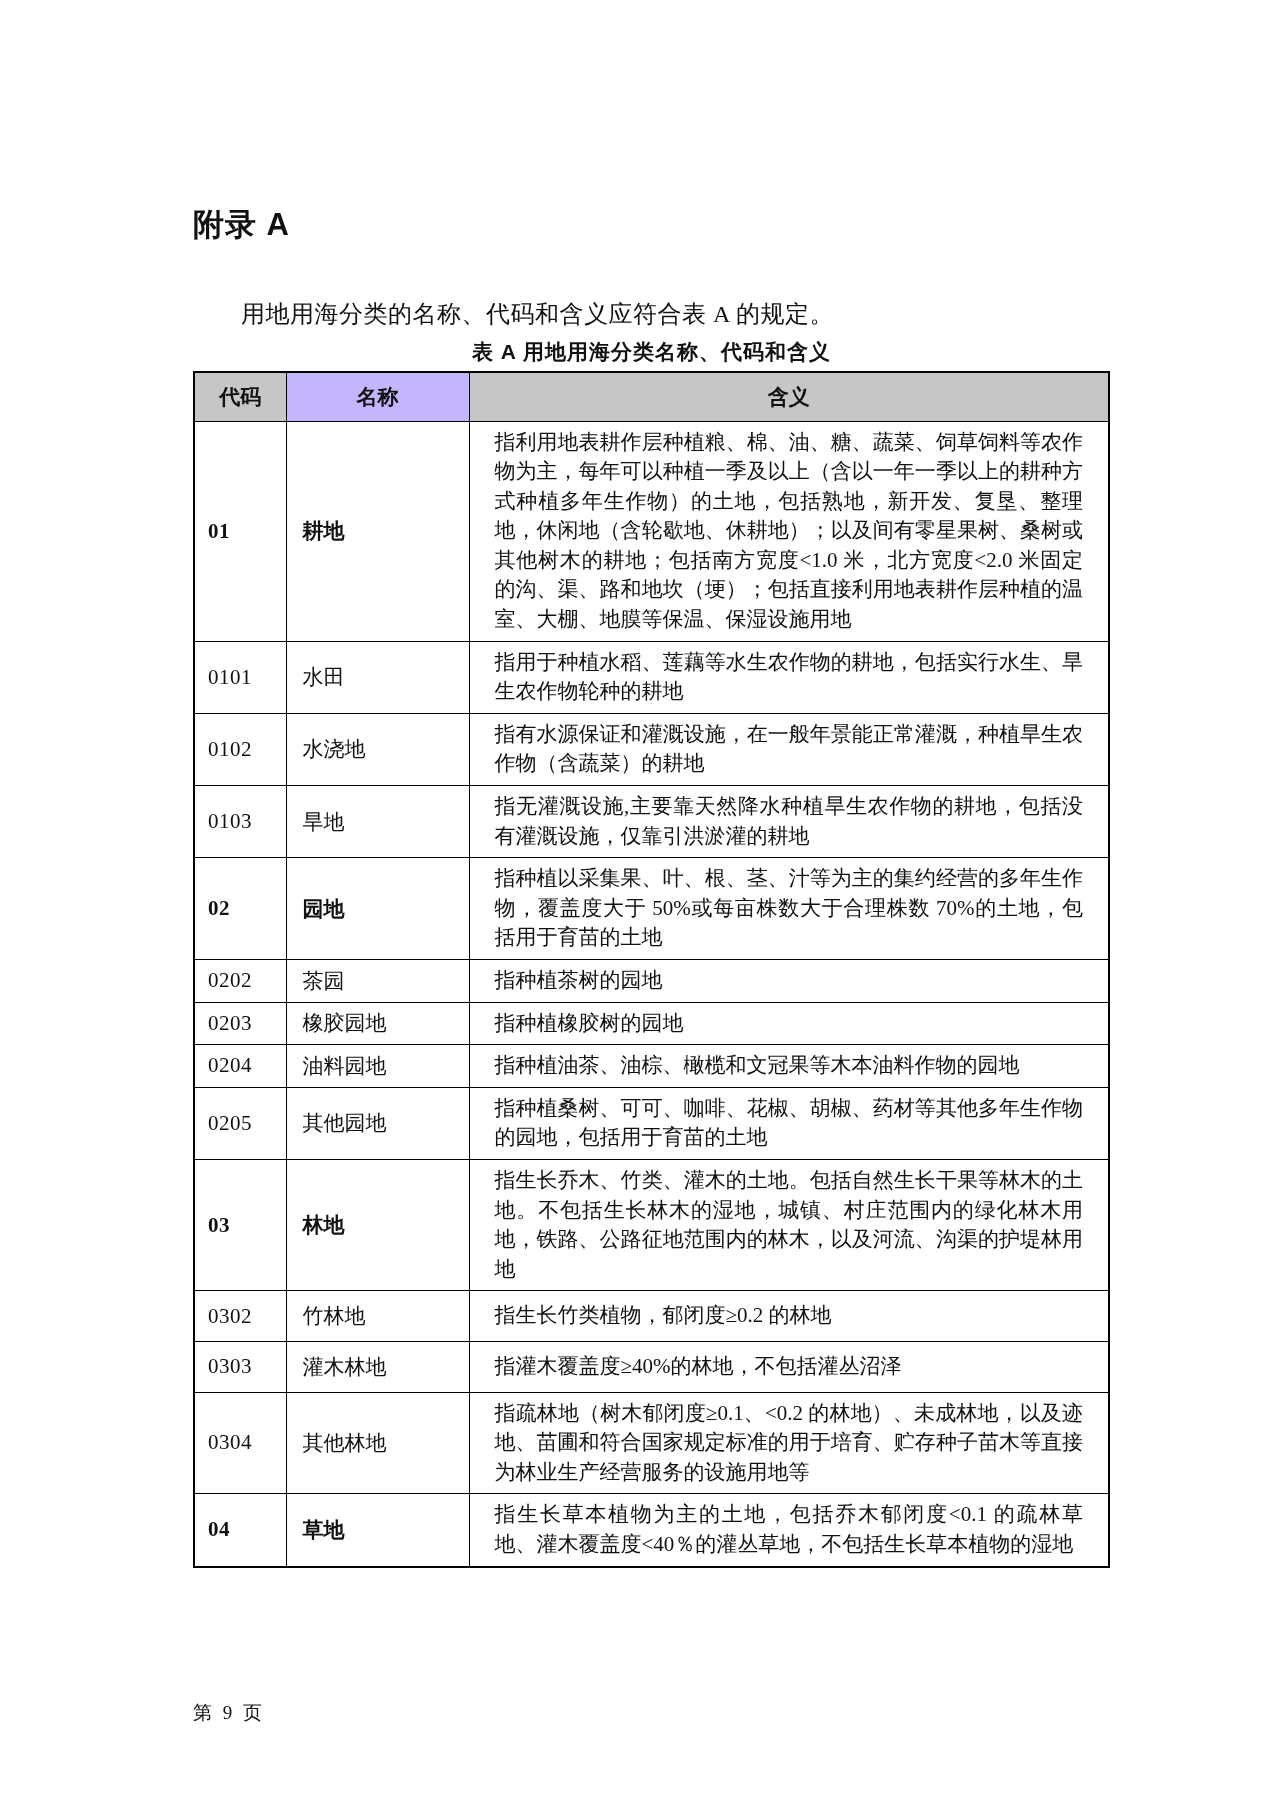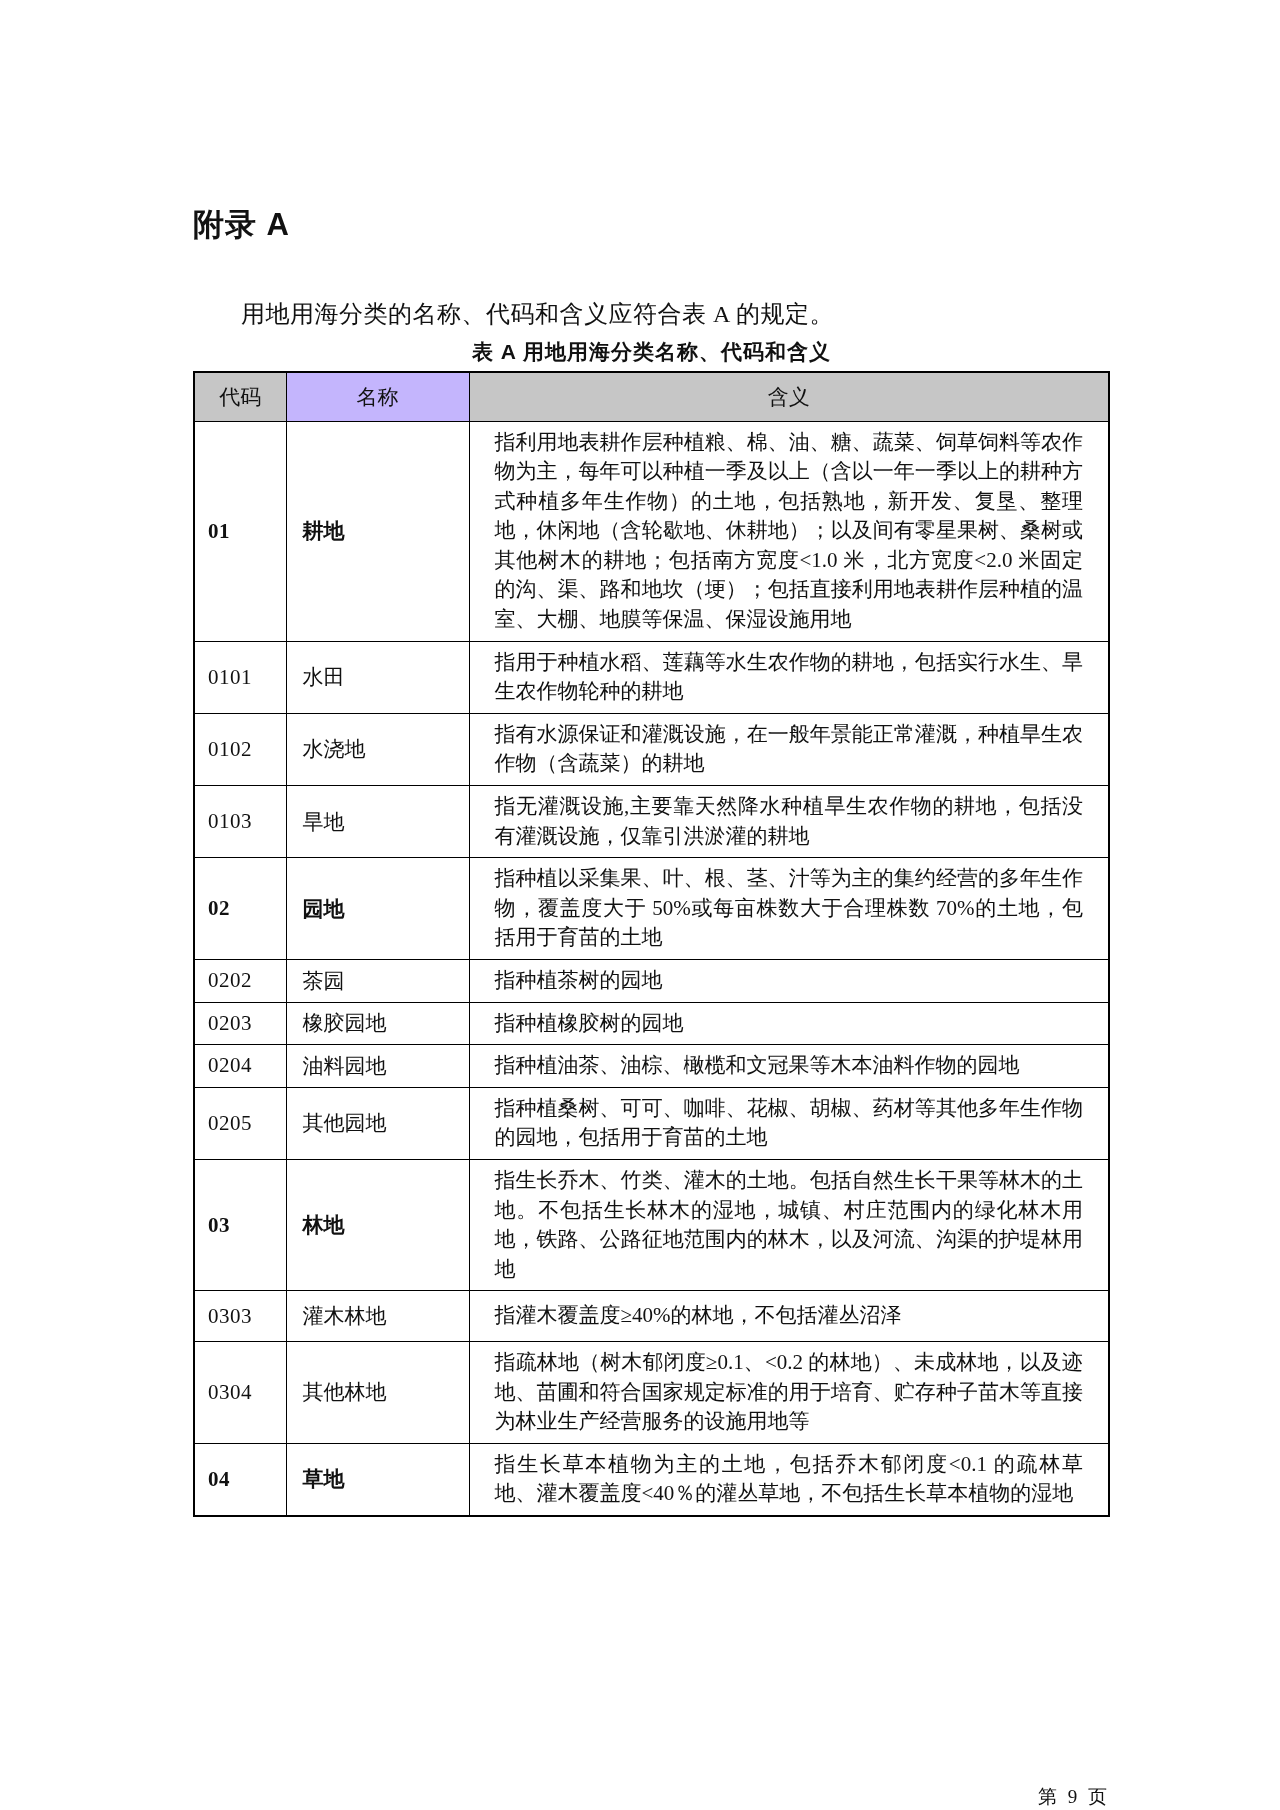--- a/index.html
+++ b/index.html
@@ -29,40 +29,40 @@
     position: absolute; left: 193px; top: 371px; width: 917px;
     border-collapse: collapse; table-layout: fixed;
     border: 2.5px solid #000;
   }
   table.cls th, table.cls td {
     border: 1.6px solid #000;
   }
   col.c-code { width: 92px; }
   col.c-name { width: 183px; }
   thead th {
-    height: 49px; font-size: 21px; font-weight: normal;
+    height: 49px; font-size: 21px; font-weight: bold;
     text-align: center; vertical-align: middle;
   }
   td.code {
     padding-left: 13px; font-size: 21px; vertical-align: middle;
     letter-spacing: 0.5px;
   }
   td.name {
     padding-left: 16px; font-size: 21px; vertical-align: middle;
   }
   td.desc {
     padding: 6px 25px; font-size: 21px; line-height: 29.6px;
     text-align: justify; text-justify: inter-character;
     vertical-align: middle;
   }
   tr.major td.code, tr.major td.name { font-weight: bold; }
   tr.minor-tall td.desc { padding-top: 10px; padding-bottom: 10px; }
   .footer {
-    position: absolute; left: 193px; top: 1784px; width: 917px;
-    text-align: right; font-size: 19px; letter-spacing: 3px;
+    position: absolute; left: 193px; top: 1700px; width: 917px;
+    text-align: left; font-size: 19px; letter-spacing: 3px;
   }
 </style>
 </head>
 <body>
 
 <h1 class="doc-title">附录 A</h1>
 
 <p class="intro">用地用海分类的名称、代码和含义应符合表 A 的规定。</p>
 
 <div class="table-caption">表 A 用地用海分类名称、代码和含义</div>
@@ -126,20 +126,25 @@
       <td class="code">0205</td>
       <td class="name">其他园地</td>
       <td class="desc">指种植桑树、可可、咖啡、花椒、胡椒、药材等其他多年生作物的园地，包括用于育苗的土地</td>
     </tr>
       <tr class="major">
       <td class="code">03</td>
       <td class="name">林地</td>
       <td class="desc">指生长乔木、竹类、灌木的土地。包括自然生长干果等林木的土地。不包括生长林木的湿地，城镇、村庄范围内的绿化林木用地，铁路、公路征地范围内的林木，以及河流、沟渠的护堤林用地</td>
     </tr>
       <tr class="minor-tall">
+      <td class="code">0302</td>
+      <td class="name">竹林地</td>
+      <td class="desc">指生长竹类植物，郁闭度≥0.2 的林地</td>
+    </tr>
+      <tr class="minor-tall">
       <td class="code">0303</td>
       <td class="name">灌木林地</td>
       <td class="desc">指灌木覆盖度≥40%的林地，不包括灌丛沼泽</td>
     </tr>
       <tr>
       <td class="code">0304</td>
       <td class="name">其他林地</td>
       <td class="desc">指疏林地（树木郁闭度≥0.1、&lt;0.2 的林地）、未成林地，以及迹地、苗圃和符合国家规定标准的用于培育、贮存种子苗木等直接为林业生产经营服务的设施用地等</td>
     </tr>
       <tr class="major">

